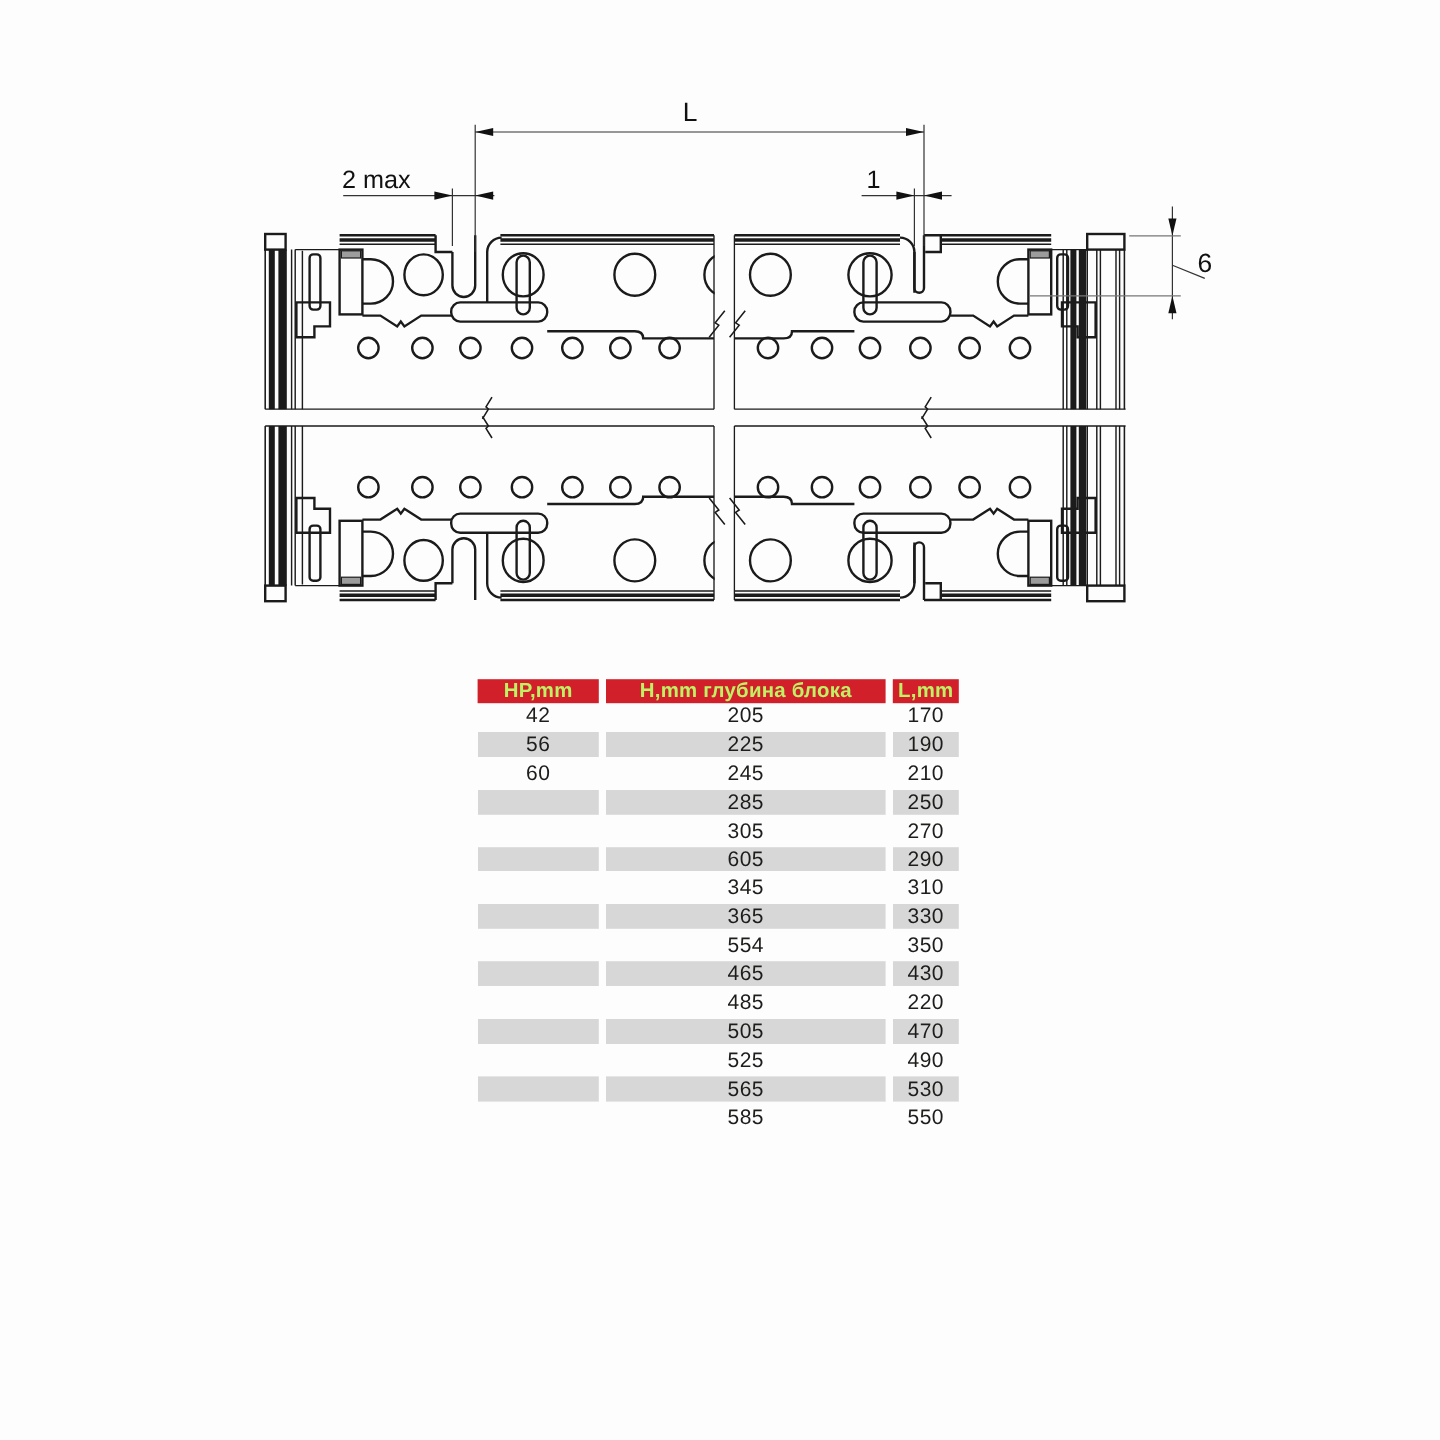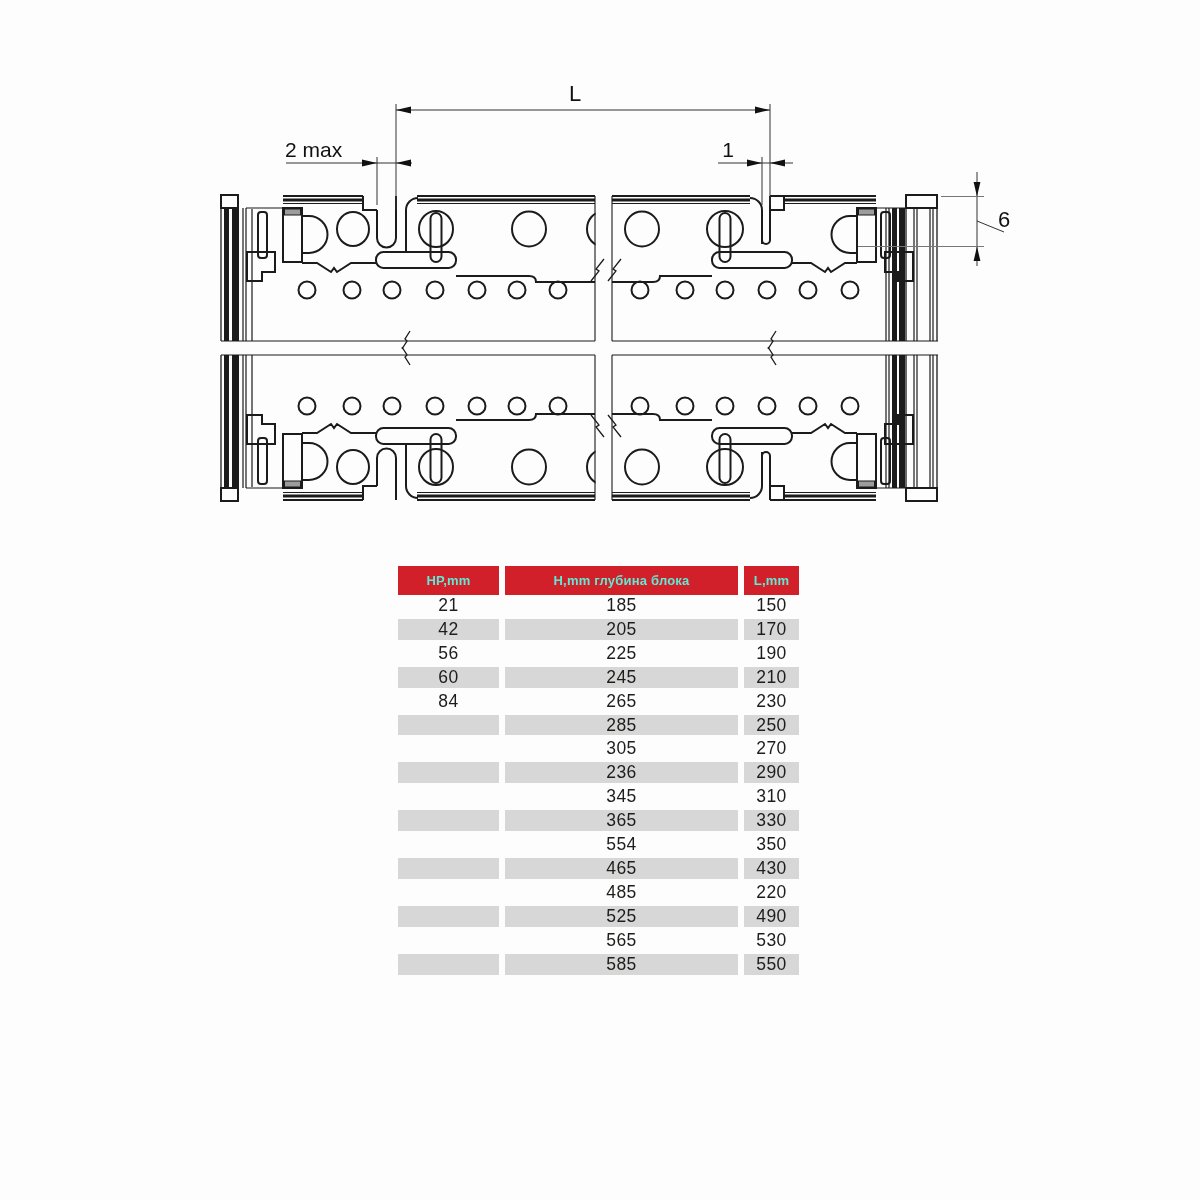--- a/index.html
+++ b/index.html
@@ -13,23 +13,23 @@
     position:relative;width:1200px;height:1200px;background:var(--page-bg);
     font-family:"Liberation Sans",sans-serif;overflow:hidden;
   }
   svg.drawing{position:absolute;top:0;left:0;}
   svg text{font-family:"Liberation Sans",sans-serif;fill:#111;}
   table.spec{
     position:absolute;left:392px;top:566px;
     border-collapse:separate;border-spacing:6px 0;
   }
   table.spec th{
-    background:var(--header-red);color:#5eead4;
-    font-size:13px;font-weight:bold;letter-spacing:.2px;
-    height:29px;padding:0 2px;text-align:center;white-space:nowrap;
+    background:var(--header-red);color:#bef264;
+    font-size:17px;font-weight:bold;letter-spacing:.2px;
+    height:16px;padding:0 2px;text-align:center;white-space:nowrap;
   }
   table.spec th:nth-child(1){width:97px;}
   table.spec th:nth-child(2){width:229px;}
   table.spec th:nth-child(3){width:51px;}
   table.spec td{
     height:20.9px;border-bottom:3.8px solid var(--page-bg);
     background-clip:padding-box;
     font-size:17.5px;color:#1d1d1b;text-align:center;
     padding:0;line-height:20.9px;letter-spacing:.4px;
   }
@@ -177,57 +177,47 @@
   <table class="spec">
     <thead>
       <tr>
           <th>HP,mm</th>
           <th>H,mm глубина блока</th>
           <th>L,mm</th>
         </tr>
     </thead>
     <tbody>
         <tr>
-          <td>21</td>
-          <td>185</td>
-          <td>150</td>
-        </tr>
-        <tr>
           <td>42</td>
           <td>205</td>
           <td>170</td>
         </tr>
         <tr>
           <td>56</td>
           <td>225</td>
           <td>190</td>
         </tr>
         <tr>
           <td>60</td>
           <td>245</td>
           <td>210</td>
         </tr>
         <tr>
-          <td>84</td>
-          <td>265</td>
-          <td>230</td>
-        </tr>
-        <tr>
           <td></td>
           <td>285</td>
           <td>250</td>
         </tr>
         <tr>
           <td></td>
           <td>305</td>
           <td>270</td>
         </tr>
         <tr>
           <td></td>
-          <td>236</td>
+          <td>605</td>
           <td>290</td>
         </tr>
         <tr>
           <td></td>
           <td>345</td>
           <td>310</td>
         </tr>
         <tr>
           <td></td>
           <td>365</td>
@@ -243,20 +233,25 @@
           <td>465</td>
           <td>430</td>
         </tr>
         <tr>
           <td></td>
           <td>485</td>
           <td>220</td>
         </tr>
         <tr>
           <td></td>
+          <td>505</td>
+          <td>470</td>
+        </tr>
+        <tr>
+          <td></td>
           <td>525</td>
           <td>490</td>
         </tr>
         <tr>
           <td></td>
           <td>565</td>
           <td>530</td>
         </tr>
         <tr>
           <td></td>

